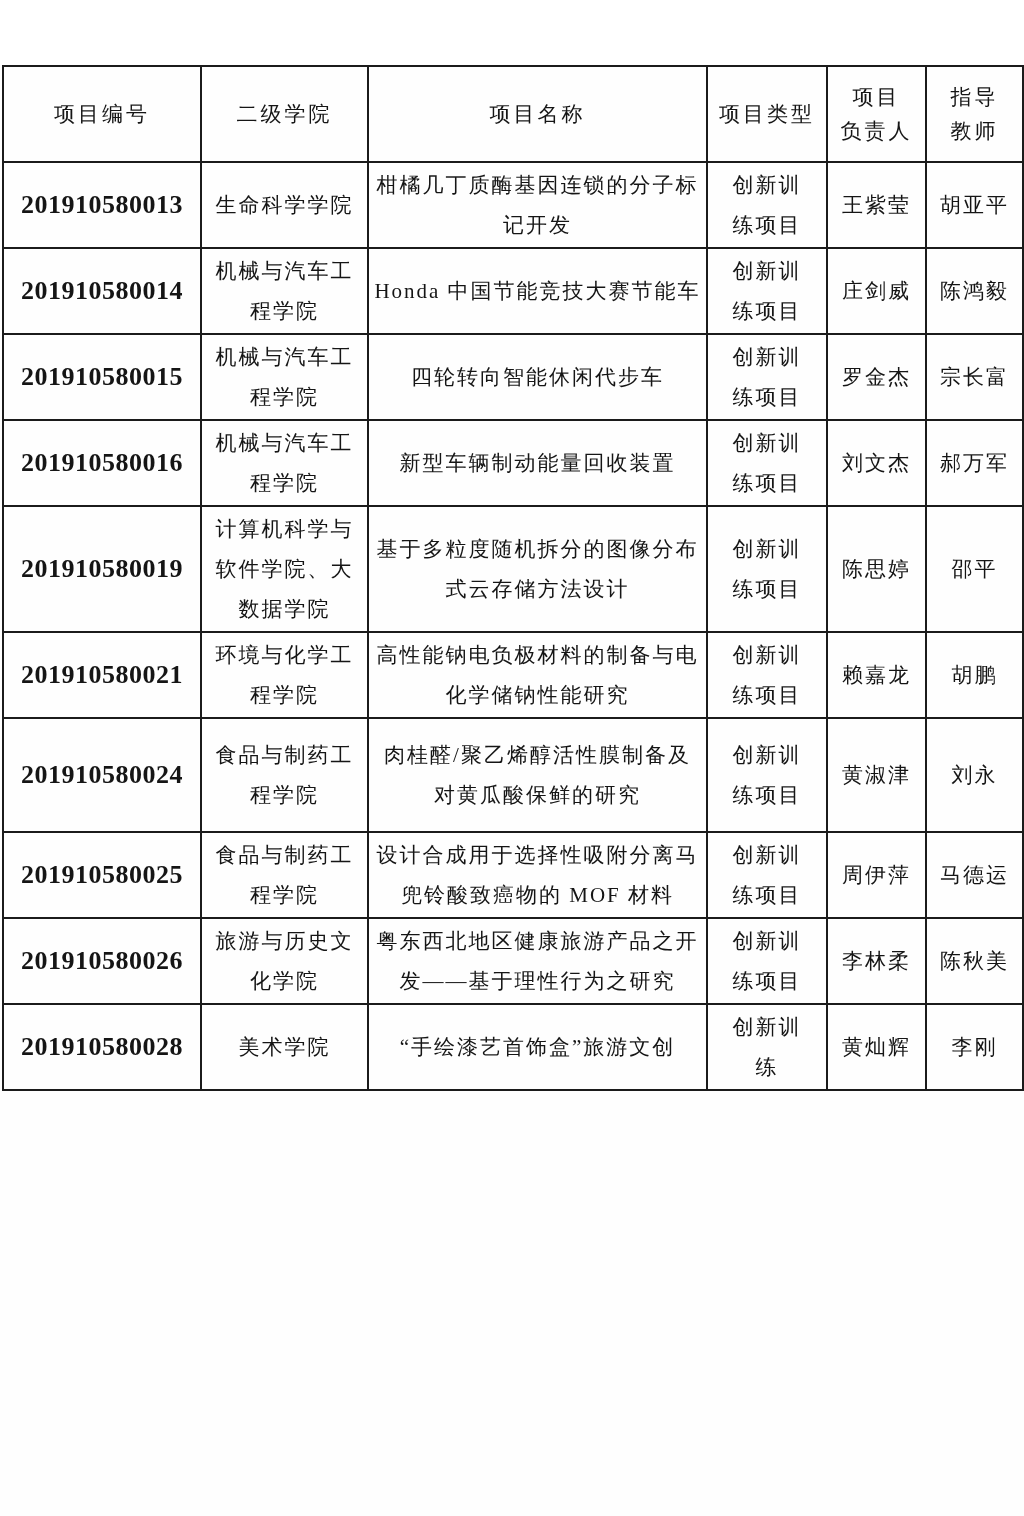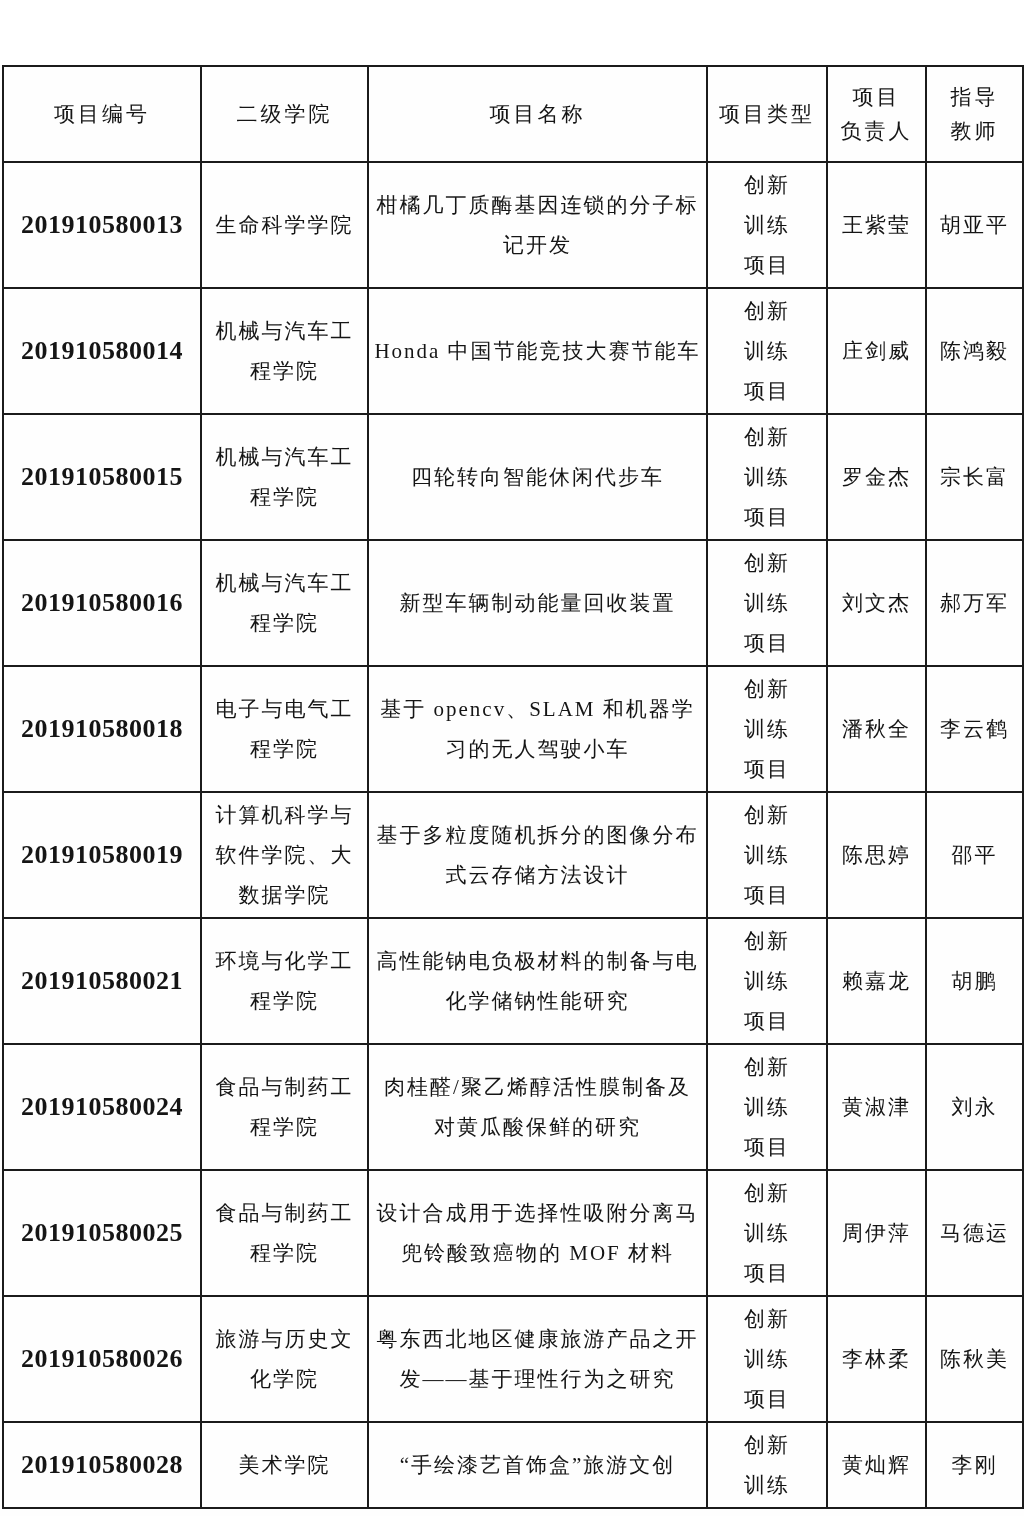--- a/index.html
+++ b/index.html
@@ -49,21 +49,21 @@
     font-size: 21px;
     letter-spacing: 2px;
     line-height: 40px;
   }
   td:nth-child(1) {            
     font-size: 26px;
     letter-spacing: 0.5px;
     font-weight: bold;
   }
   td:nth-child(4) {            
-    padding: 2px 27px;
+    padding: 2px 15px;
   }
   thead tr { height: 96px; }
   tbody tr { height: 79px; }
   tbody tr:nth-child(7)  { height: 114px; }  
   tbody tr:nth-child(16) { height: 46px; }
 </style>
 </head>
 <body>
 
 <div class="page">
@@ -114,28 +114,20 @@
         </tr>
         <tr>
           <td>201910580016</td>
           <td>机械与汽车工程学院</td>
           <td>新型车辆制动能量回收装置</td>
           <td>创新训练项目</td>
           <td>刘文杰</td>
           <td>郝万军</td>
         </tr>
         <tr>
-          <td>201910580018</td>
-          <td>电子与电气工程学院</td>
-          <td>基于 opencv、SLAM 和机器学习的无人驾驶小车</td>
-          <td>创新训练项目</td>
-          <td>潘秋全</td>
-          <td>李云鹤</td>
-        </tr>
-        <tr>
           <td>201910580019</td>
           <td>计算机科学与软件学院、大数据学院</td>
           <td>基于多粒度随机拆分的图像分布式云存储方法设计</td>
           <td>创新训练项目</td>
           <td>陈思婷</td>
           <td>邵平</td>
         </tr>
         <tr>
           <td>201910580021</td>
           <td>环境与化学工程学院</td>

